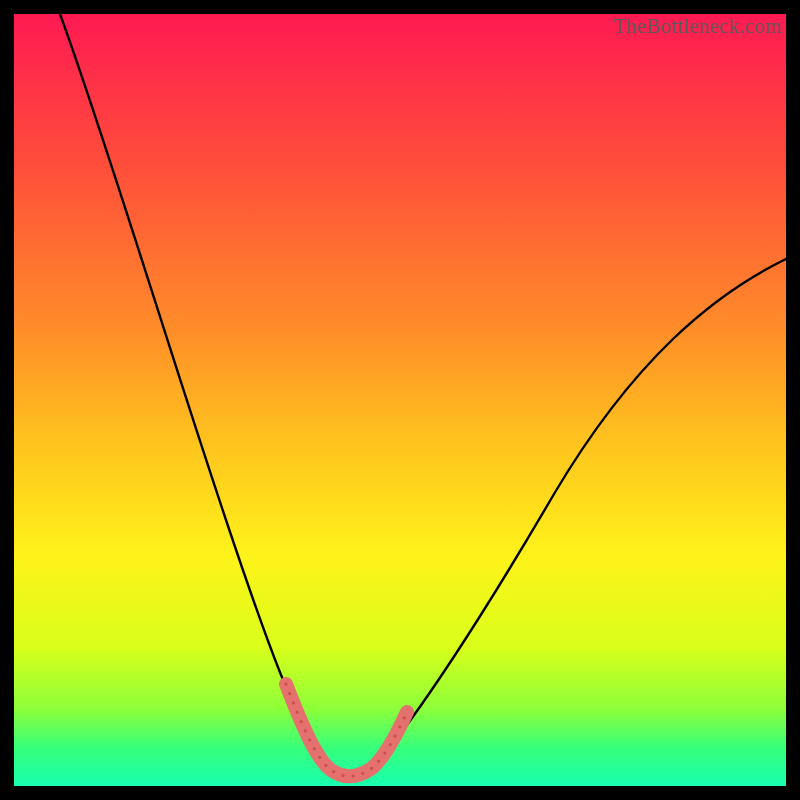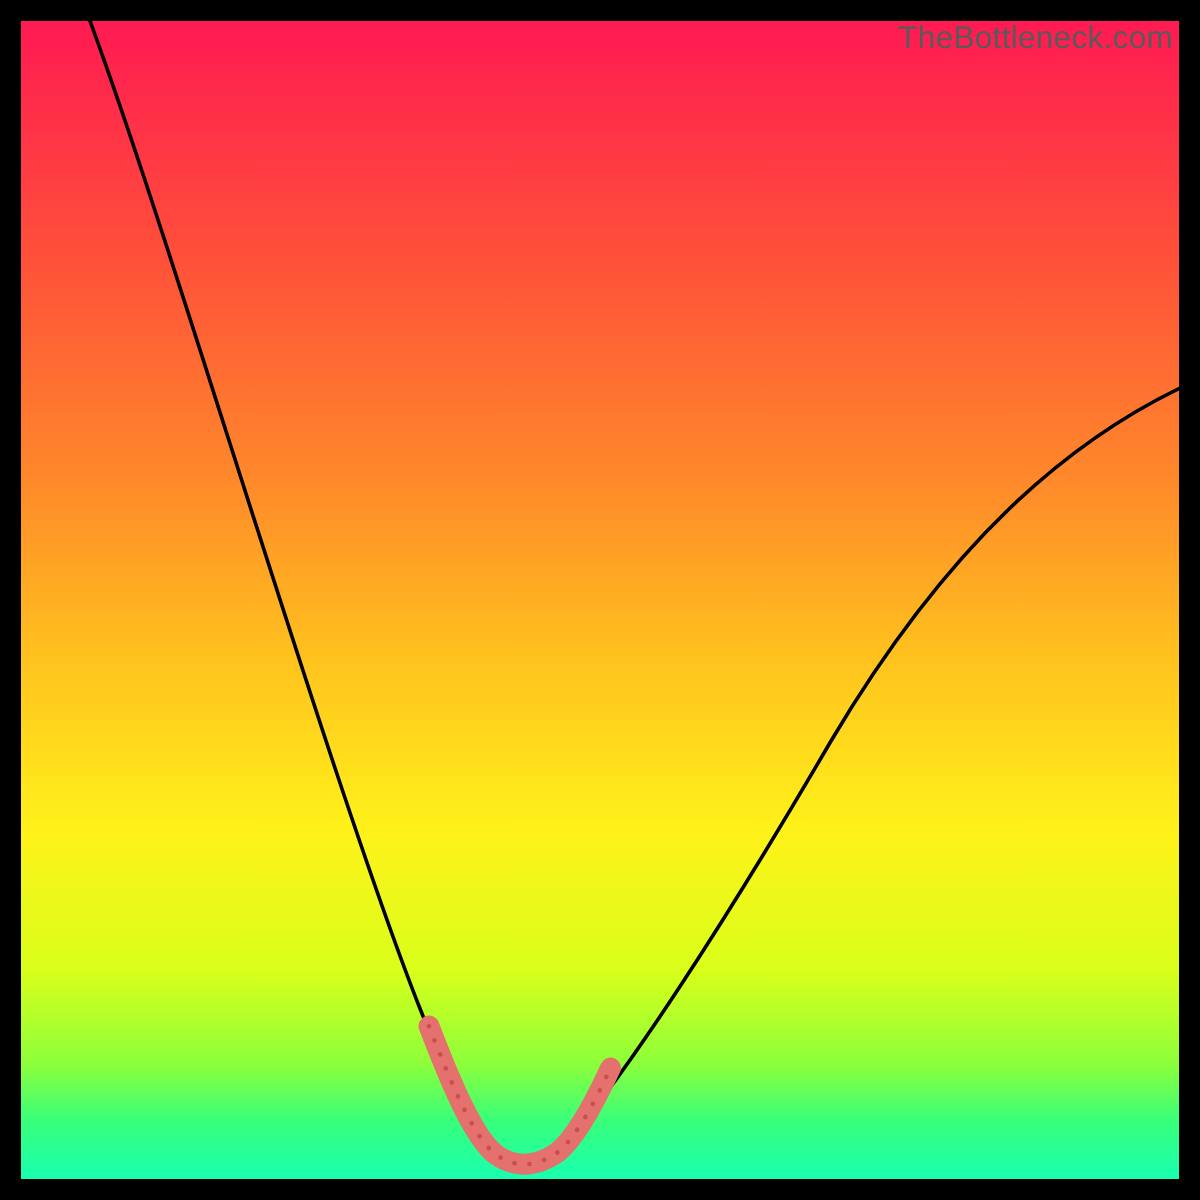--- a/index.html
+++ b/index.html
@@ -9,20 +9,21 @@
     height: 800px;
     background: #000;
     overflow: hidden;
     font-family: Arial, Helvetica, sans-serif;
   }
   .frame {
     position: absolute;
     top: 0; left: 0;
     width: 800px; height: 800px;
     background: #000;
+    font-family: Liberation Serif, serif;
   }
   .plot-area {
     position: absolute;
     top: 14px;
     left: 14px;
     width: 772px;
     height: 772px;
     overflow: hidden;
   }
   .watermark {

